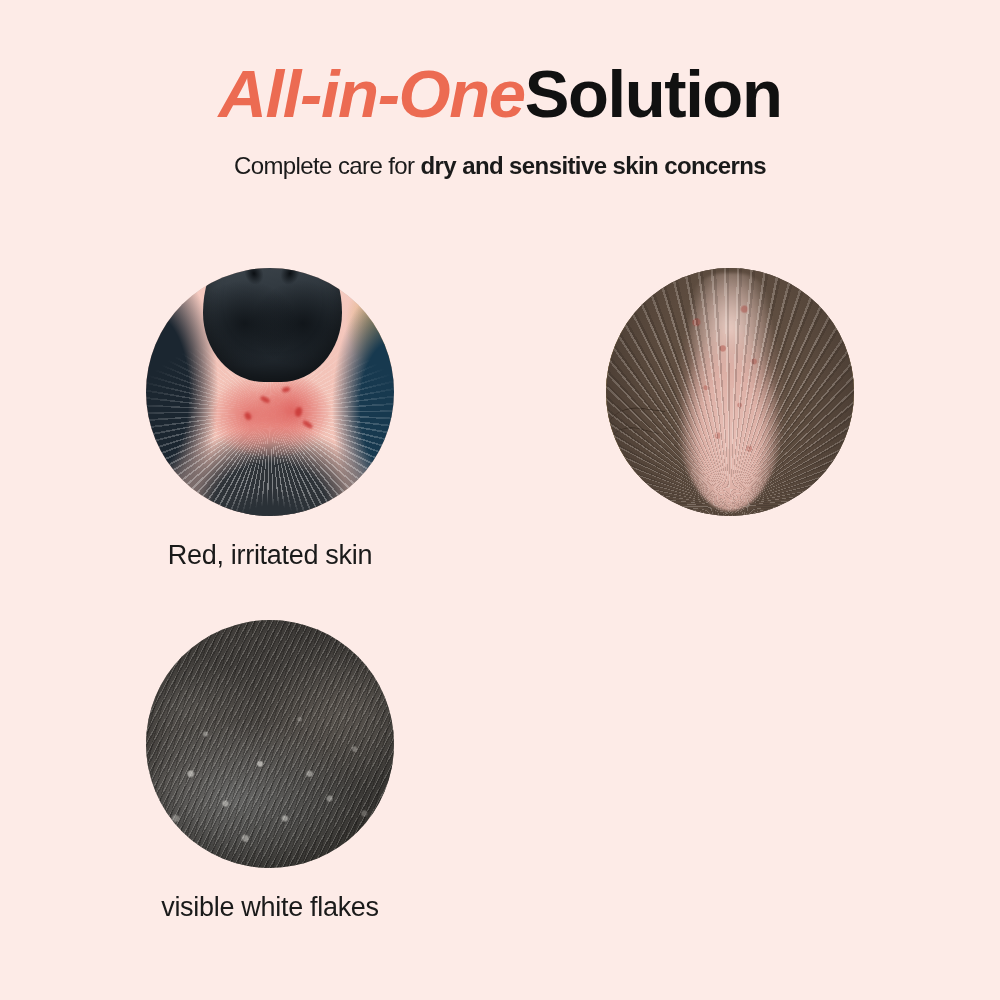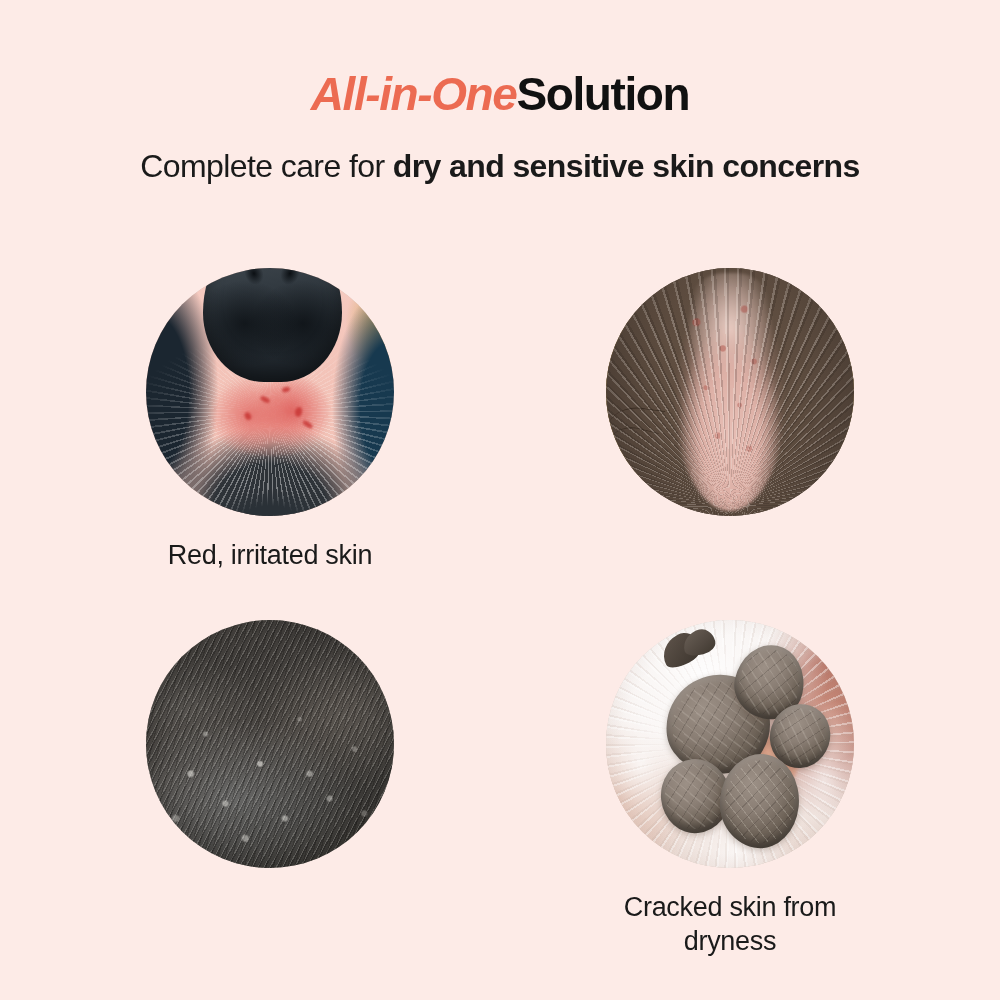--- a/index.html
+++ b/index.html
@@ -27,41 +27,41 @@
   
   .header {
     position: absolute;
     top: 58px;
     left: 0;
     width: 1000px;
     text-align: center;
   }
 
   .headline {
-    font-size: 46px;
+    font-size: 67px;
     line-height: 72px;
     letter-spacing: -1.4px;
     white-space: nowrap;
   }
 
   .headline .accent {
     color: #ec6b52;
     font-weight: 700;
     font-style: italic;
   }
 
   .headline .plain {
     color: #111111;
     font-weight: 700;
     font-style: normal;
   }
 
   .subhead {
     margin-top: 16px;
-    font-size: 32px;
+    font-size: 24px;
     line-height: 40px;
     color: #1a1a1a;
     letter-spacing: -0.6px;
     white-space: nowrap;
   }
 
   .subhead .light { font-weight: 400; }
   .subhead .strong { font-weight: 700; }
 
   
@@ -497,39 +497,20 @@
       <div class="cell col-left">
         <div class="photo">
           <div class="layer p3-bg"></div>
           <div class="p3-sheen"></div>
           <div class="p3-hair"></div>
           <div class="p3-hair2"></div>
           <div class="p3-flakes"></div>
           <div class="p3-vignette"></div>
         </div>
         <div class="caption">
+          <span class="line">visible white flakes</span>
         </div>
       </div>
 
-      <div class="cell col-right">
-        <div class="photo">
-          <div class="layer p4-bg"></div>
-          <div class="p4-fur"></div>
-          <div class="p4-furlines"></div>
-          <div class="p4-skin"></div>
-          <div class="p4-claw"></div>
-          <div class="p4-claw2"></div>
-          <div class="pad pad-main"></div>
-          <div class="pad pad-tr"></div>
-          <div class="pad pad-r"></div>
-          <div class="pad pad-bl"></div>
-          <div class="pad pad-bc"></div>
-          <div class="p4-vignette"></div>
-        </div>
-        <div class="caption">
-          <span class="line">Cracked skin from</span>
-          <span class="line">dryness</span>
-        </div>
-      </div>
     </div>
 
   </div>
 </div>
 
 </body></html>

